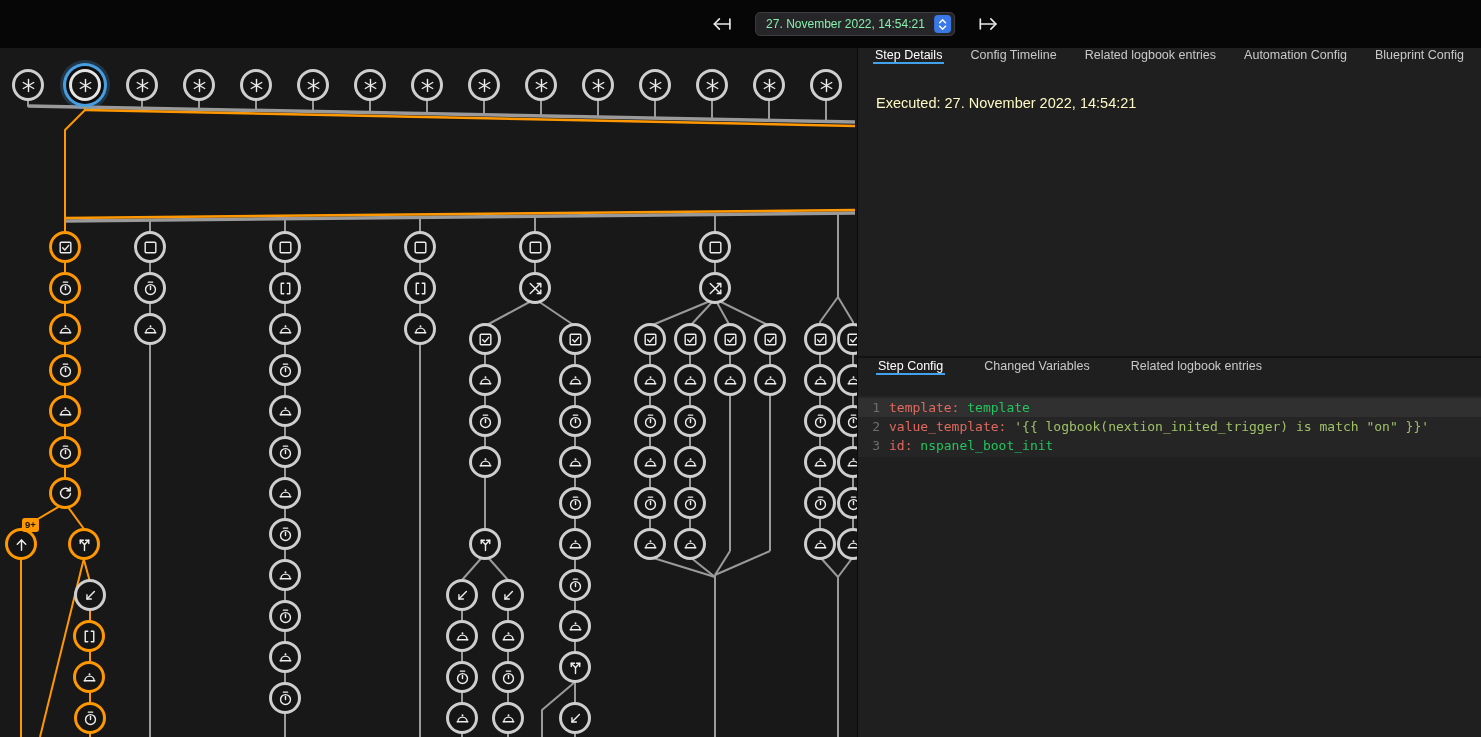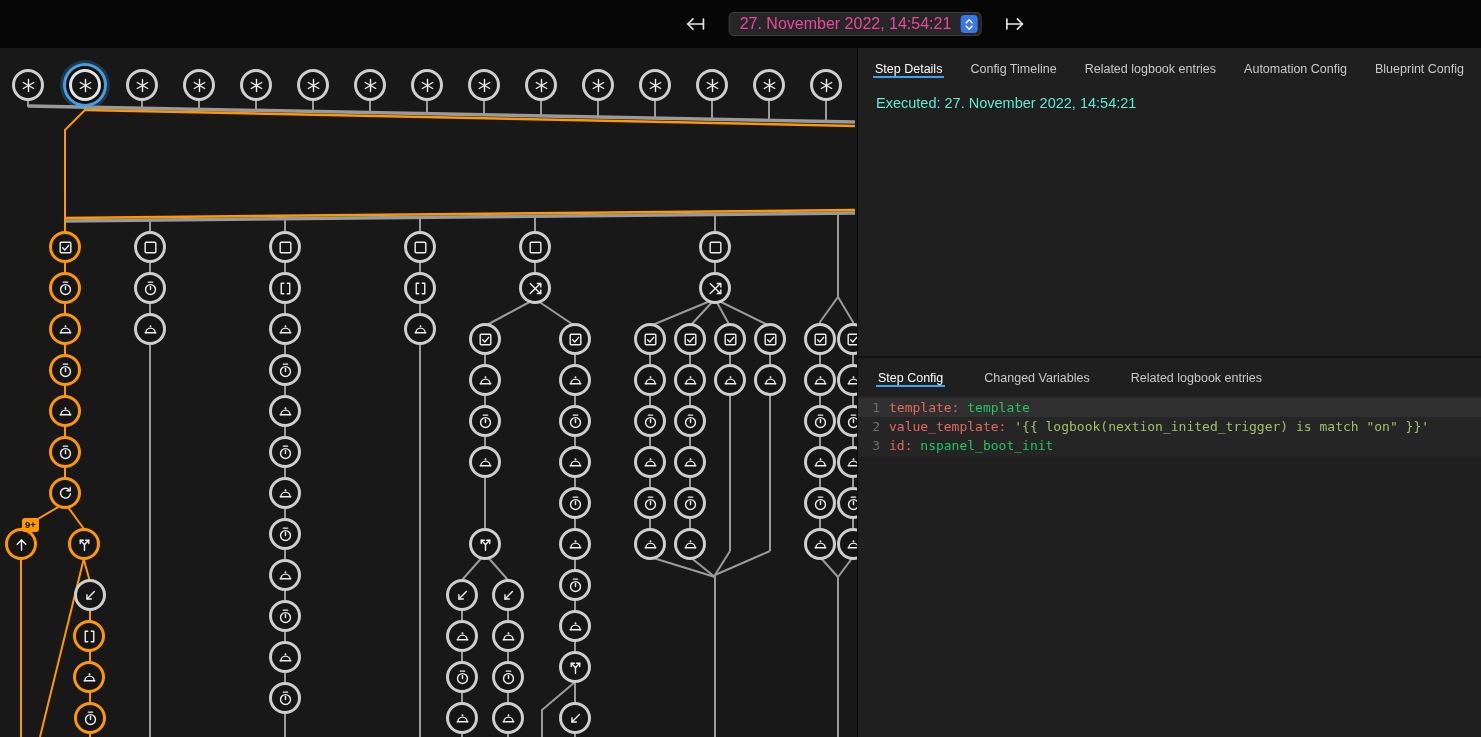--- a/index.html
+++ b/index.html
@@ -5,44 +5,44 @@
   html,body{margin:0;padding:0;width:1481px;height:737px;overflow:hidden;background:#181818;
     font-family:"Liberation Sans",sans-serif;position:relative;}
   
   .top-bar{position:absolute;left:0;top:0;width:1481px;height:48px;background:#060606;z-index:20;}
   .run-controls{position:absolute;left:855px;top:24px;transform:translate(-50%,-50%);
     display:flex;align-items:center;gap:22px;}
   .nav-arrow{width:22px;height:22px;color:#e8e8e8;cursor:pointer;flex:none;}
   .nav-arrow svg{width:100%;height:100%;display:block;}
   .run-select{display:flex;align-items:center;height:22px;background:#262628;border:1px solid #3e3e40;
     border-radius:5px;padding:0 3px 0 10px;gap:9px;cursor:pointer;}
-  .run-select-label{font-size:16px;color:#ec4899;white-space:nowrap;}
+  .run-select-label{font-size:12px;color:#86efac;white-space:nowrap;}
   .run-select-stepper{width:17px;height:18px;border-radius:4px;display:flex;flex-direction:column;
     align-items:center;justify-content:center;gap:1px;background:var(--select-accent,#3b78e7);}
   
   #edges{position:absolute;left:0;top:0;z-index:1;}
   #nodes{position:absolute;left:0;top:0;width:857px;height:737px;z-index:2;}
   .node{position:absolute;width:32px;height:32px;box-sizing:border-box;border-radius:50%;
     border:3px solid #cecece;background:#151515;color:#ededed;display:flex;align-items:center;
     justify-content:center;cursor:pointer;}
   .node svg{width:17px;height:17px;display:block;}
   .node.a{border-color:var(--path-active,#ff9800);}
   .node.sel{border-color:#e4e4e4;box-shadow:0 0 0 3px #0d0d0d,0 0 0 6px #479fe2,0 0 0 9px rgba(71,159,226,.22);}
   .iter-badge{position:absolute;left:22px;top:518px;z-index:3;background:var(--path-active,#ff9800);
     color:#141414;font-size:9.5px;font-weight:bold;line-height:12px;padding:1px 3px;border-radius:3px;}
   
   .right-panel{position:absolute;left:857px;top:48px;width:624px;height:689px;background:#1f1f1f;
     border-left:1px solid #0a0a0a;box-sizing:border-box;z-index:10;}
-  .tabs{display:flex;align-items:flex-end;height:30px;}
+  .tabs{display:flex;align-items:flex-start;height:30px;}
   .tabs.main{justify-content:space-between;padding:0 15px;}
   .tabs.sub{gap:37px;padding:0 0 0 18px;height:28px;}
   .tab{font-size:12.5px;color:#c9c9c9;display:flex;align-items:center;padding:0 2px;
     border-bottom:2px solid transparent;cursor:pointer;white-space:nowrap;}
   .tab.selected{color:#ffffff;border-bottom-color:var(--tab-accent,#41a1ea);}
-  .executed{color:#5eead4;font-size:14.5px;margin:17px 18px;}
+  .executed{color:#fef9c3;font-size:14.5px;margin:17px 18px;}
   .top-section{height:308px;}
   .divider{height:2px;background:#121212;}
   .bottom-section{padding-top:1px;}
   
   .editor{margin-top:9px;background:#252525;font-family:"DejaVu Sans Mono",monospace;
     font-size:13px;padding:2px 0;}
   .code-row{display:flex;line-height:19px;}
   .code-row.active{background:#303030;}
   .gutter{width:22px;flex:none;text-align:right;padding-right:9px;color:#6d6d6d;user-select:none;}
   .code-text{white-space:pre;}

